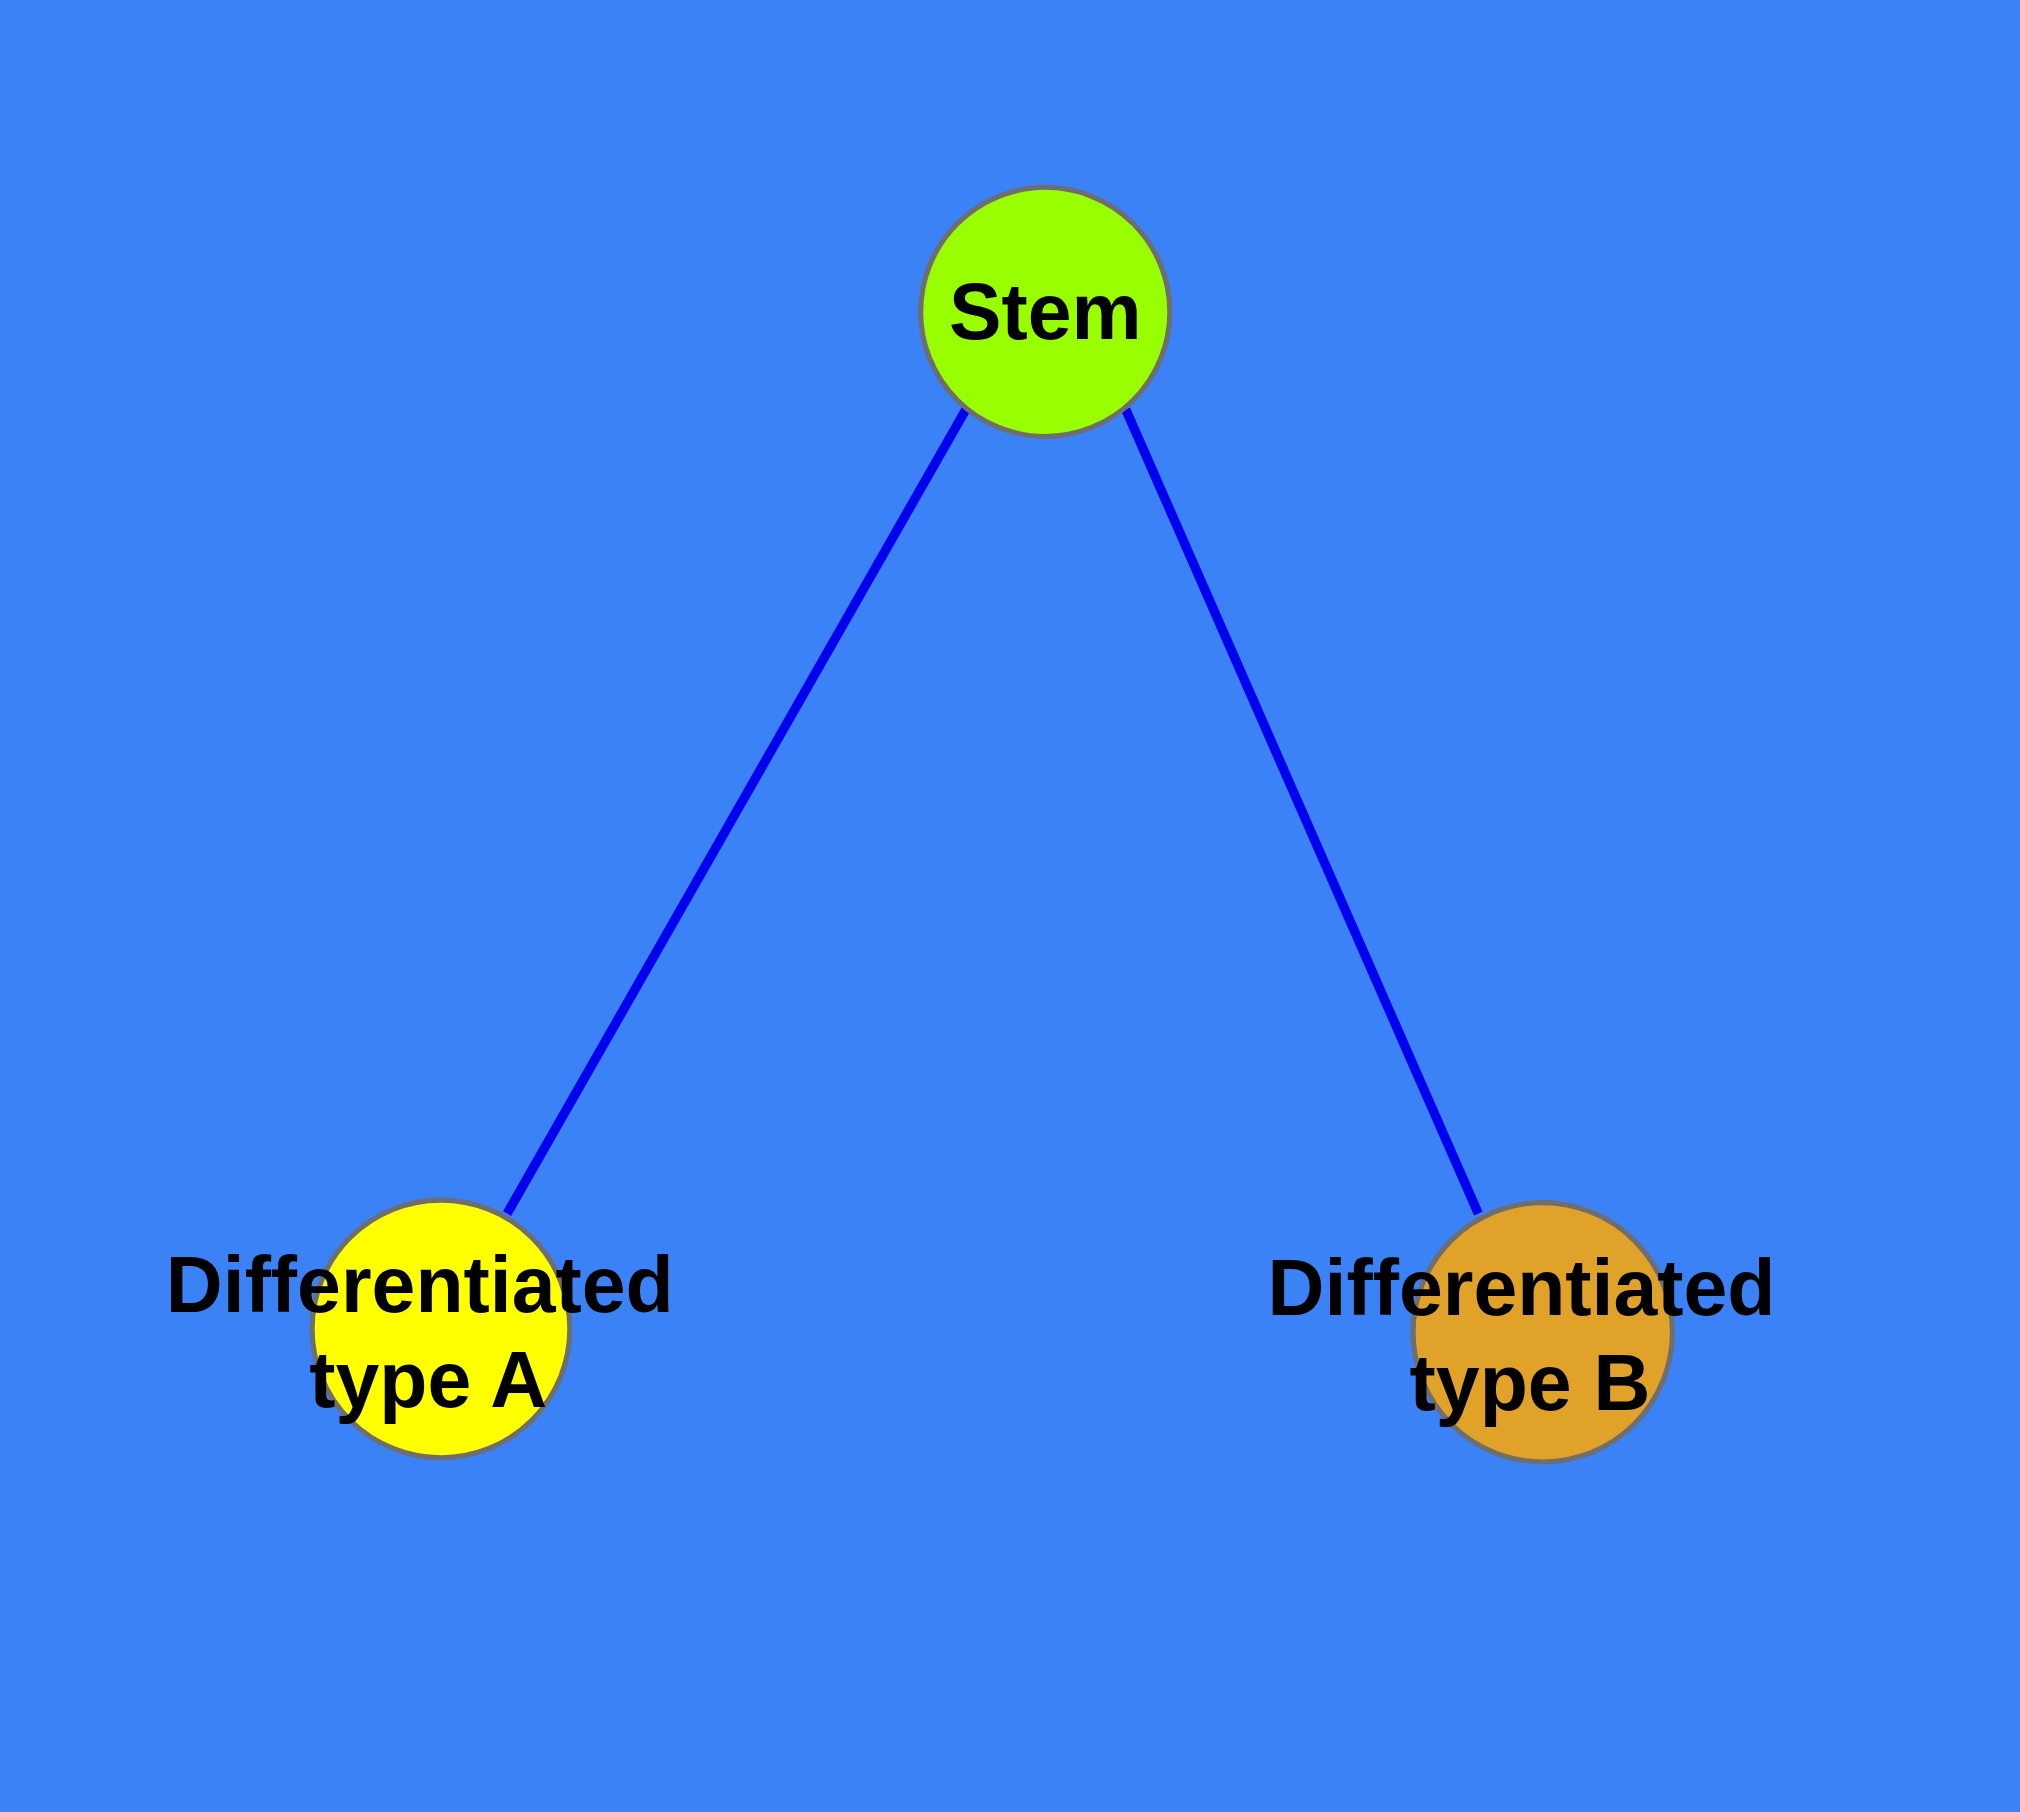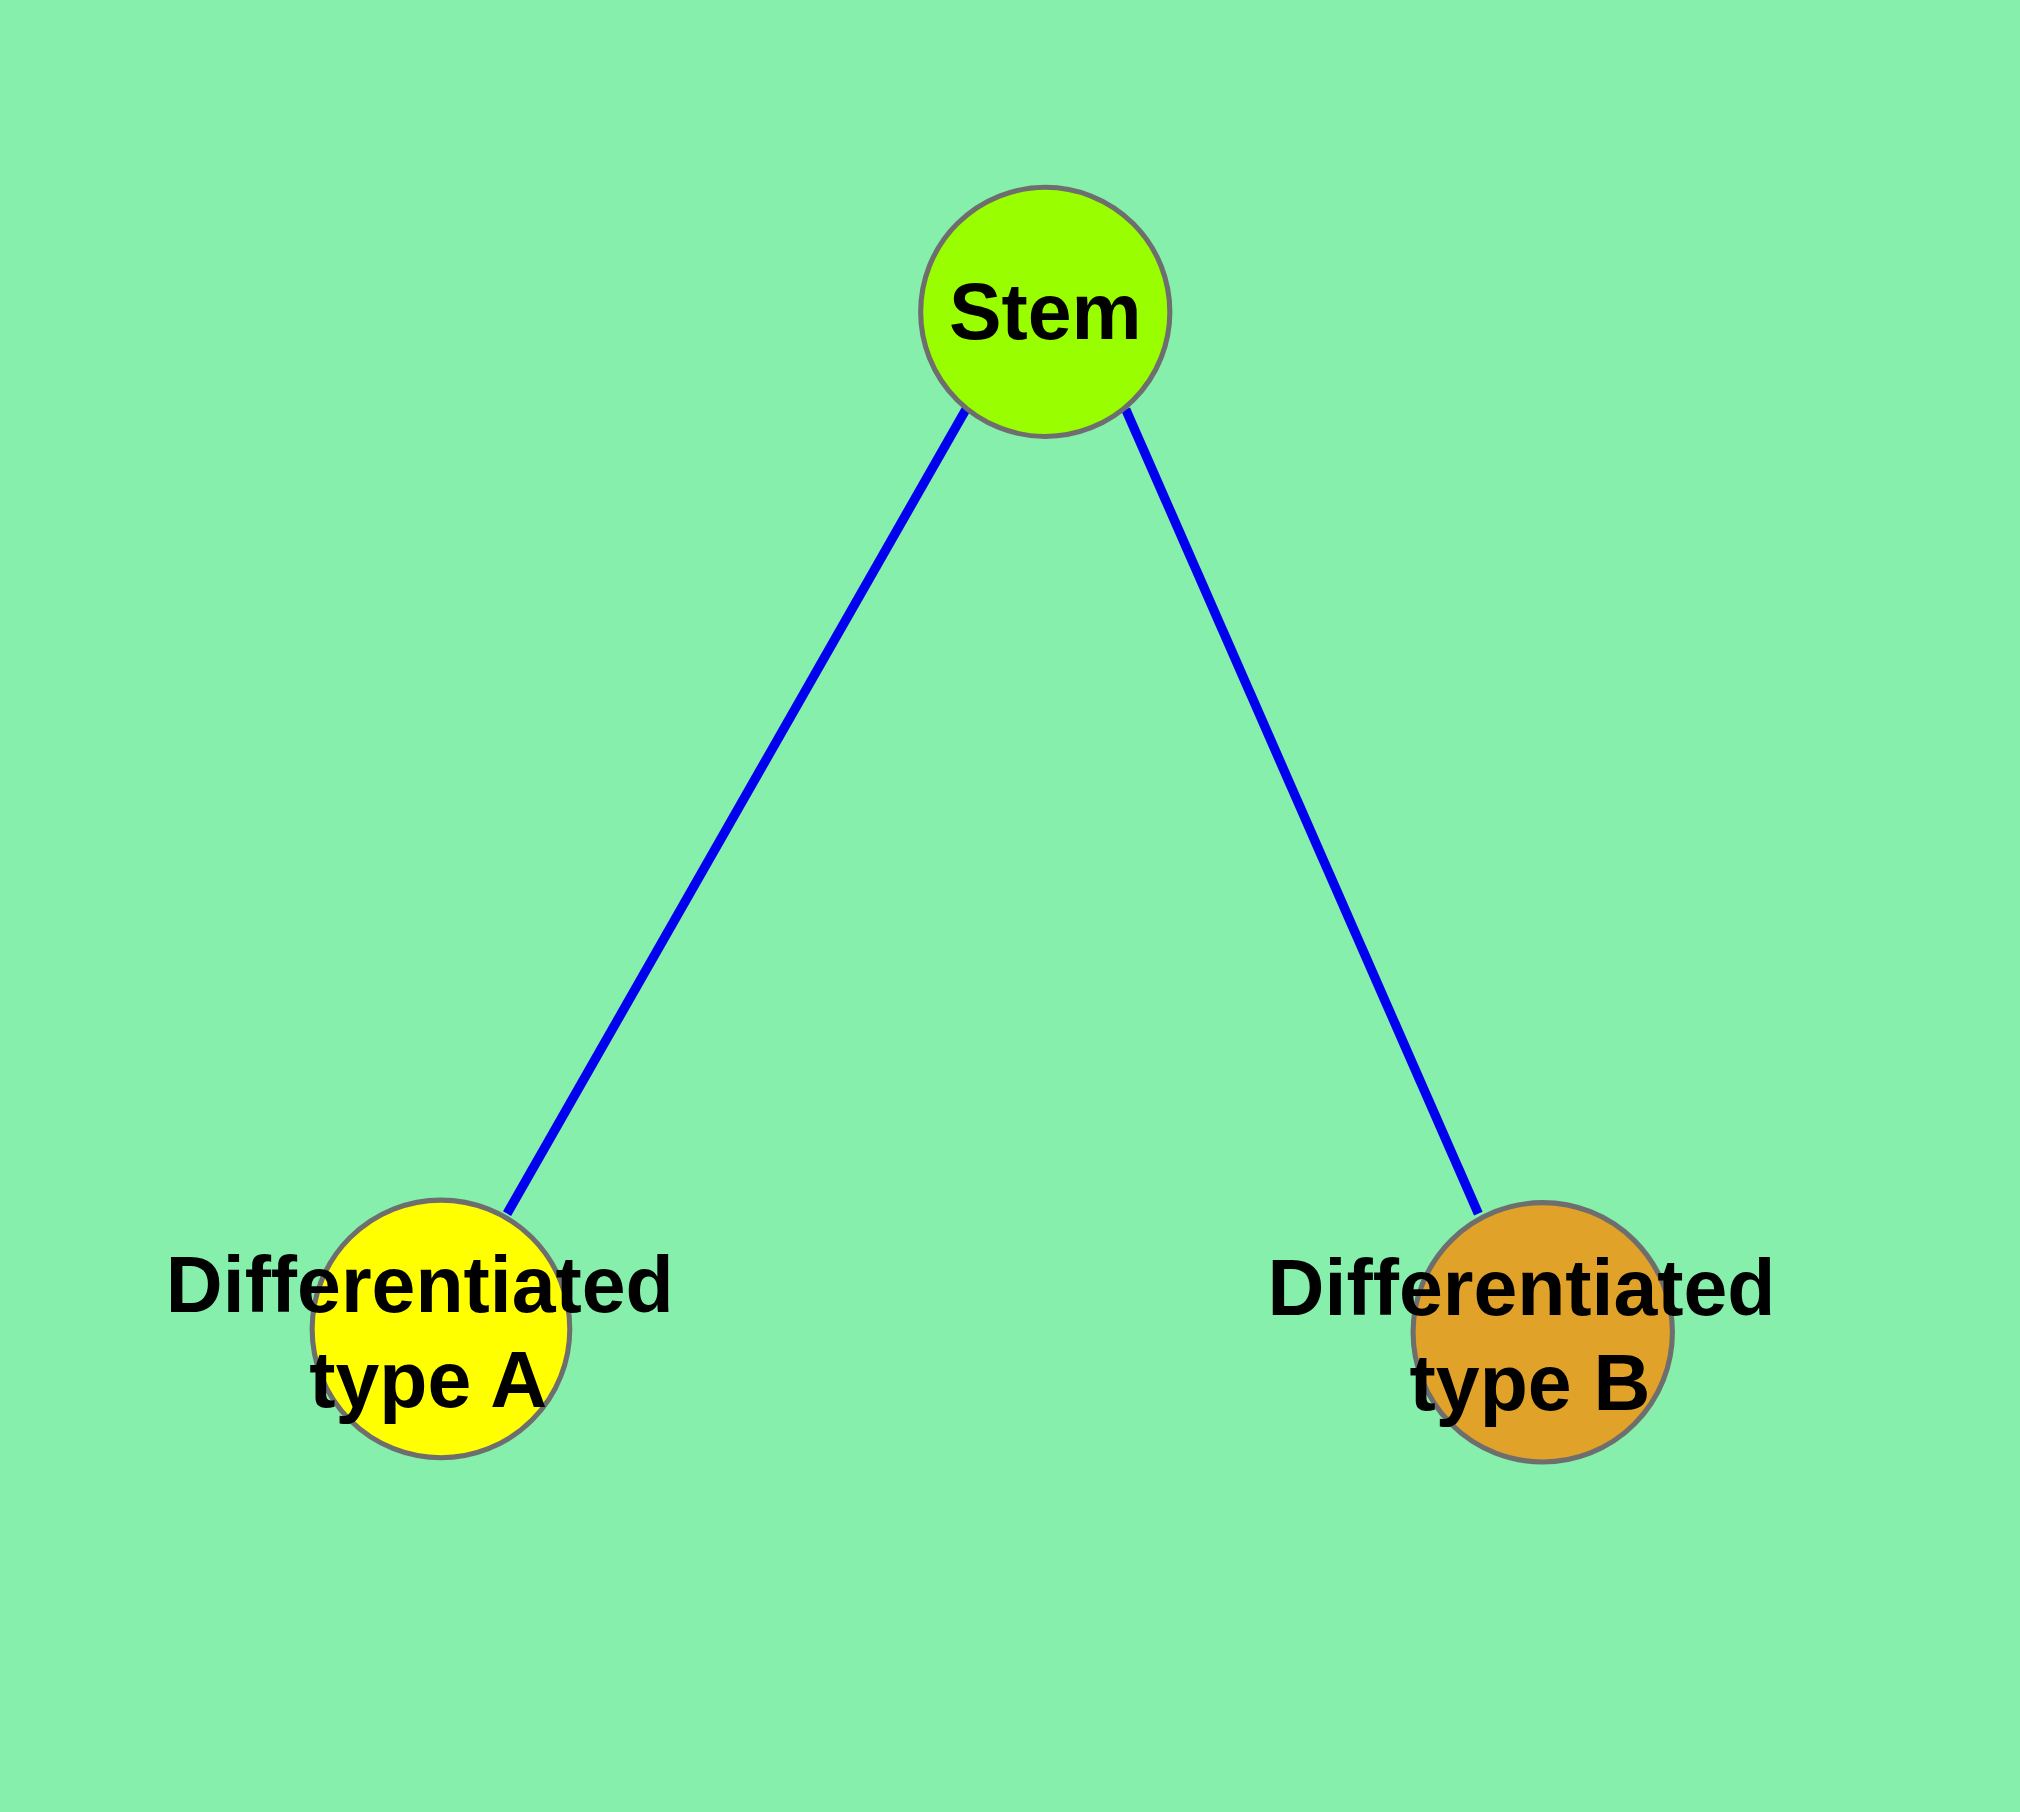--- a/index.html
+++ b/index.html
@@ -4,21 +4,21 @@
 <style>
   html, body {
     margin: 0;
     padding: 0;
     background: #ffffff;
   }
   #canvas {
     position: relative;
     width: 2021px;
     height: 1812px;
-    background: #86efac;
+    background: #3b82f6;
     overflow: hidden;
     font-family: "Liberation Sans", sans-serif;
   }
   #graph-svg {
     position: absolute;
     left: 0;
     top: 0;
     width: 2021px;
     height: 1812px;
     display: block;

